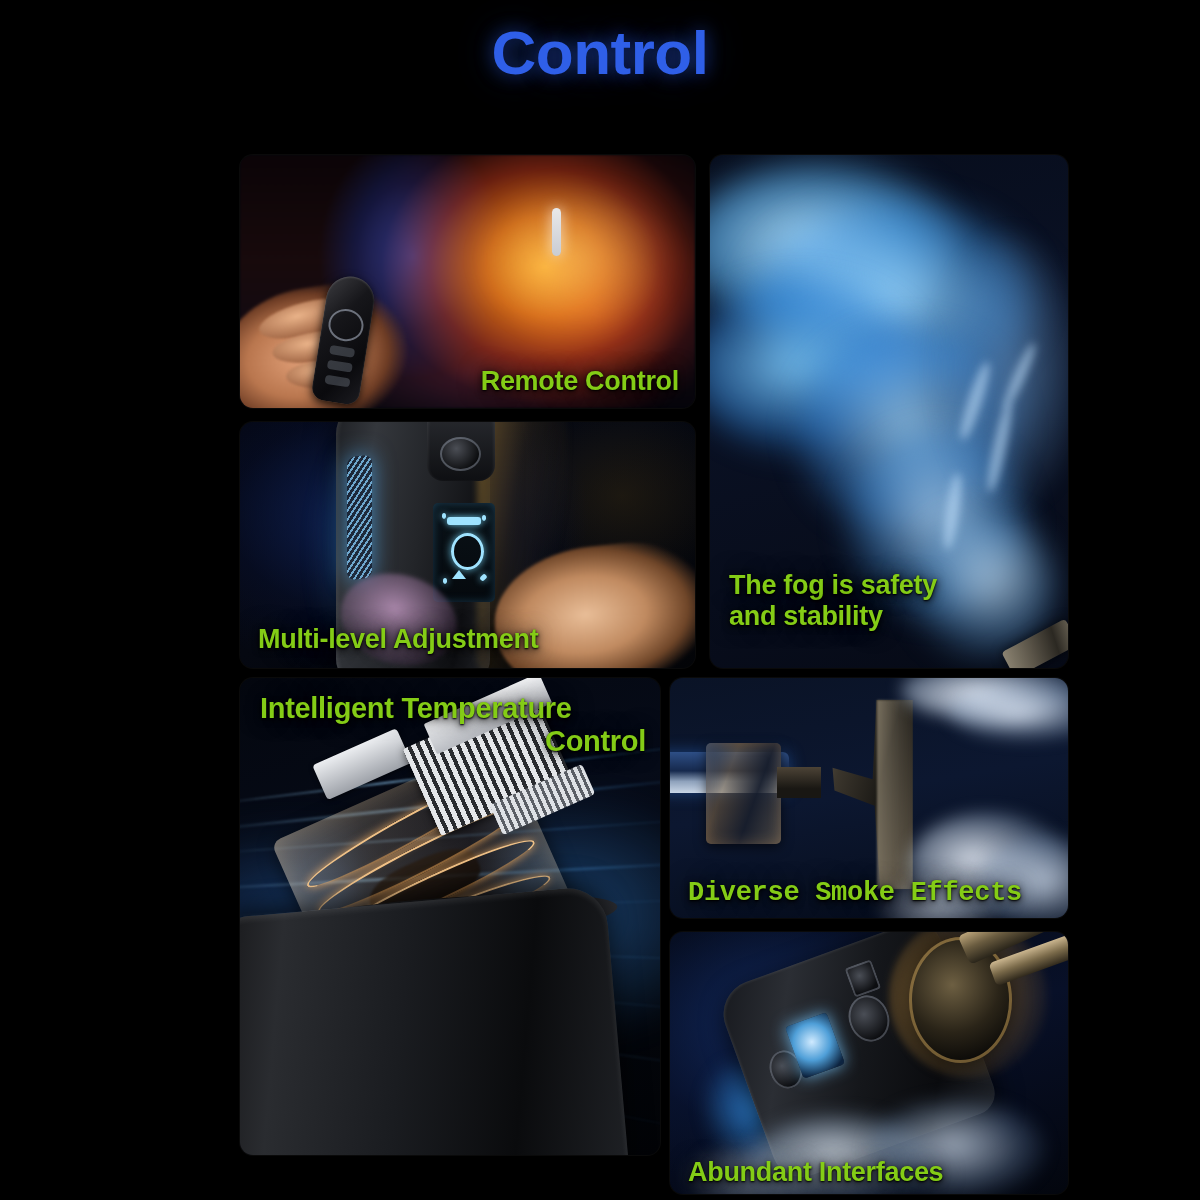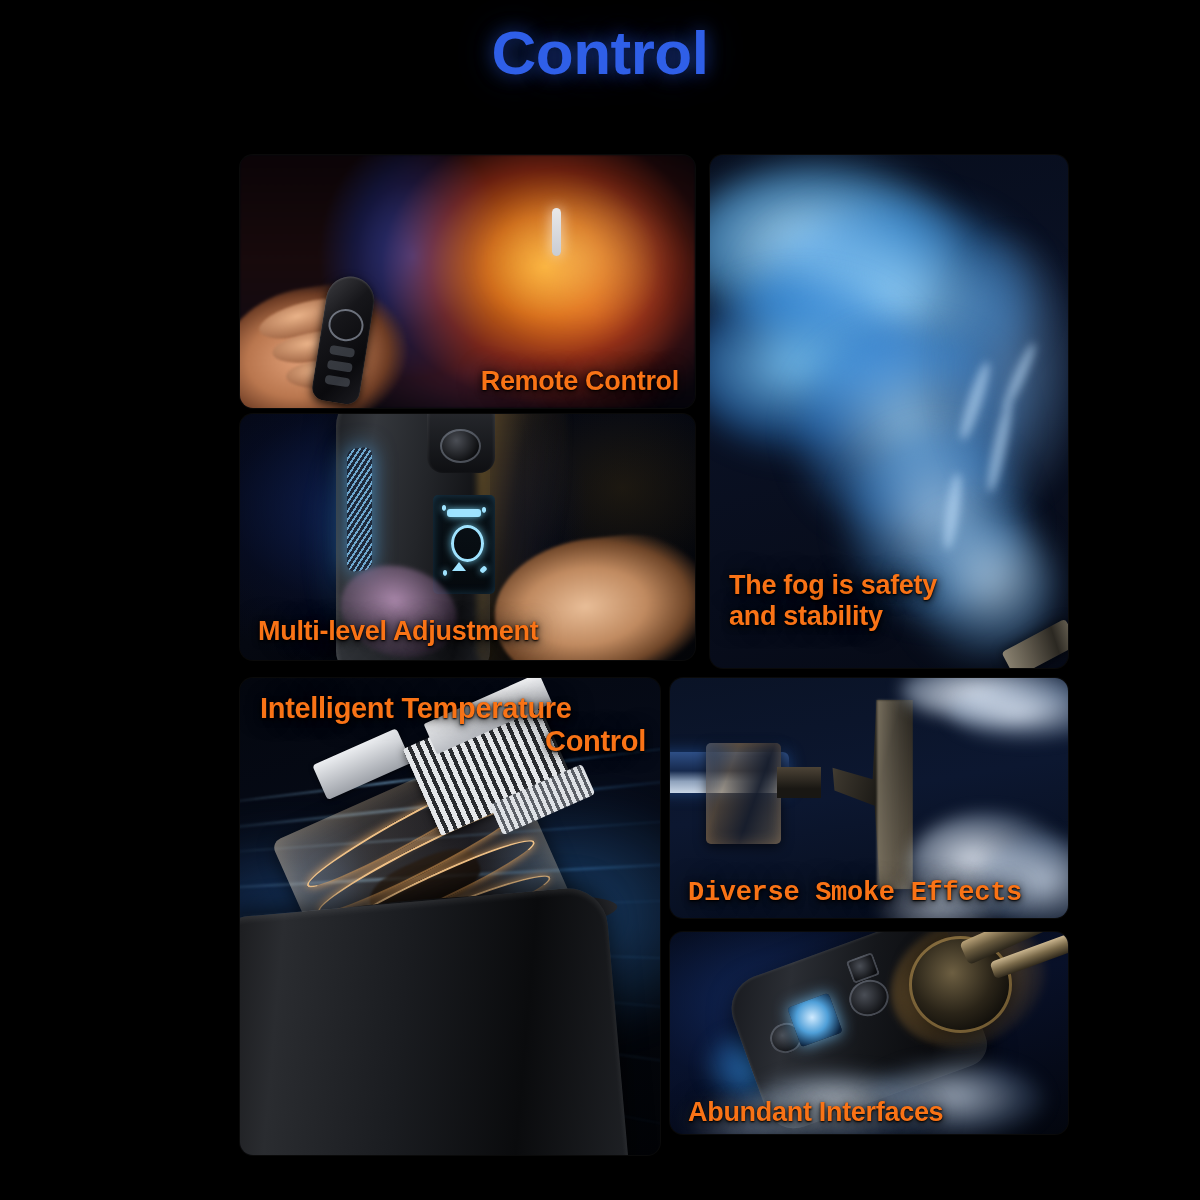--- a/index.html
+++ b/index.html
@@ -19,21 +19,21 @@
   
   #grid{position:absolute;left:240px;top:155px;width:828px;height:1000px;}
 
   .panel{
     position:absolute;border-radius:13px;overflow:hidden;background:#05070d;
     box-shadow:0 0 0 1px rgba(255,255,255,.04);
   }
   .panel .art{position:absolute;inset:0;overflow:hidden;}
 
   .cap{
-    position:absolute;z-index:9;color:#f97316;font-weight:700;
+    position:absolute;z-index:9;color:#84cc16;font-weight:700;
     text-shadow:0 2px 7px rgba(0,0,0,.92),0 0 22px rgba(0,0,0,.8),0 1px 2px rgba(0,0,0,1);
     line-height:1.14;letter-spacing:-.3px;
   }
 
   
   #p1{left:0;top:0;width:455px;height:253px;}
   #p1 .bg{position:absolute;inset:0;
     background:
       radial-gradient(ellipse 46% 70% at 67% 44%, rgba(255,176,46,.97) 0%, rgba(247,126,24,.80) 28%, rgba(186,54,22,.52) 55%, rgba(70,14,10,.18) 78%, rgba(0,0,0,0) 92%),
       radial-gradient(ellipse 34% 52% at 78% 62%, rgba(230,92,42,.62) 0%, rgba(120,28,22,.28) 55%, rgba(0,0,0,0) 85%),
@@ -60,21 +60,21 @@
     box-shadow:0 3px 10px rgba(0,0,0,.85), inset 0 1px 2px rgba(255,255,255,.18);
     transform:rotate(9deg);}
   #p1 .rdial{position:absolute;left:50%;top:26%;width:66%;height:22%;transform:translateX(-50%);
     border-radius:50%;border:2px solid rgba(180,190,205,.55);}
   #p1 .rbtn{position:absolute;left:50%;transform:translateX(-50%);width:52%;height:7%;border-radius:4px;
     background:rgba(150,158,172,.30);}
   #p1 .rb1{top:56%;} #p1 .rb2{top:68%;} #p1 .rb3{top:80%;}
   #p1 .cap{right:16px;bottom:11px;font-size:27px;}
 
   
-  #p2{left:0;top:259px;width:455px;height:246px;}
+  #p2{left:0;top:267px;width:455px;height:246px;}
   #p2 .bg{position:absolute;inset:0;
     background:
       radial-gradient(ellipse 58% 78% at 28% 38%, rgba(20,44,112,.72) 0%, rgba(8,18,54,.40) 52%, rgba(0,0,0,0) 84%),
       radial-gradient(ellipse 30% 46% at 84% 30%, rgba(60,46,18,.42) 0%, rgba(0,0,0,0) 80%),
       linear-gradient(150deg,#04060f 0%,#060912 46%,#030407 100%);}
   #p2 .device{position:absolute;left:21%;top:-9%;width:34%;height:116%;border-radius:34px 34px 26px 26px;
     background:linear-gradient(100deg,#1d1f23 0%,#34373c 22%,#232529 52%,#101114 80%,#26282d 100%);
     box-shadow:0 10px 30px rgba(0,0,0,.8), inset 2px 0 4px rgba(255,255,255,.09);}
   #p2 .devEdge{position:absolute;left:52%;top:-9%;width:20%;height:116%;border-radius:30px;
     background:linear-gradient(100deg,rgba(196,150,66,.50) 0%,rgba(92,70,30,.26) 40%,rgba(0,0,0,0) 78%);
@@ -202,21 +202,21 @@
     background:linear-gradient(90deg,rgba(180,168,142,.55),rgba(40,36,30,0));filter:blur(1px);}
   #p5 .sk{position:absolute;border-radius:50%;filter:blur(8px);}
   #p5 .sk1{left:58%;top:-8%;width:46%;height:26%;background:radial-gradient(ellipse at 42% 58%, rgba(240,246,255,.94), rgba(170,196,226,.35) 58%, rgba(90,120,170,0) 84%);}
   #p5 .sk2{left:70%;top:2%;width:40%;height:24%;background:radial-gradient(ellipse at 44% 52%, rgba(226,236,250,.82), rgba(140,170,206,.26) 60%, rgba(70,100,150,0) 86%);}
   #p5 .sk3{left:60%;top:56%;width:40%;height:44%;background:radial-gradient(ellipse at 40% 44%, rgba(236,243,253,.88), rgba(156,184,216,.30) 56%, rgba(70,100,150,0) 84%);}
   #p5 .sk4{left:78%;top:66%;width:34%;height:40%;background:radial-gradient(ellipse at 46% 46%, rgba(218,230,246,.72), rgba(120,152,194,.22) 58%, rgba(60,92,140,0) 86%);}
   #p5 .sk5{left:52%;top:84%;width:30%;height:26%;background:radial-gradient(ellipse at 50% 40%, rgba(224,234,248,.62), rgba(110,144,188,0) 76%);}
   #p5 .cap{left:18px;bottom:9px;font-size:27px;}
 
   
-  #p6{left:430px;top:777px;width:398px;height:202px;}
+  #p6{left:430px;top:777px;width:398px;height:262px;}
   #p6 .bg{position:absolute;inset:0;
     background:
       radial-gradient(ellipse 66% 78% at 26% 34%, rgba(20,46,104,.82) 0%, rgba(8,20,52,.42) 54%, rgba(0,0,0,0) 86%),
       linear-gradient(165deg,#050a16 0%,#081028 44%,#03060e 100%);}
   #p6 .body{position:absolute;left:18%;top:6%;width:58%;height:78%;border-radius:34px 26px 22px 30px;
     background:linear-gradient(118deg,#16181d 0%,#2b2e34 24%,#15171b 52%,#0a0b0e 78%,#1e2127 100%);
     box-shadow:0 8px 26px rgba(0,0,0,.8), inset 1px 1px 3px rgba(255,255,255,.10);
     transform:rotate(-20deg);}
   #p6 .gold{position:absolute;left:55%;top:-6%;width:40%;height:62%;border-radius:50%;
     background:radial-gradient(ellipse at 42% 46%, rgba(212,166,92,.88) 0%, rgba(124,92,44,.52) 44%, rgba(30,22,10,0) 78%);

